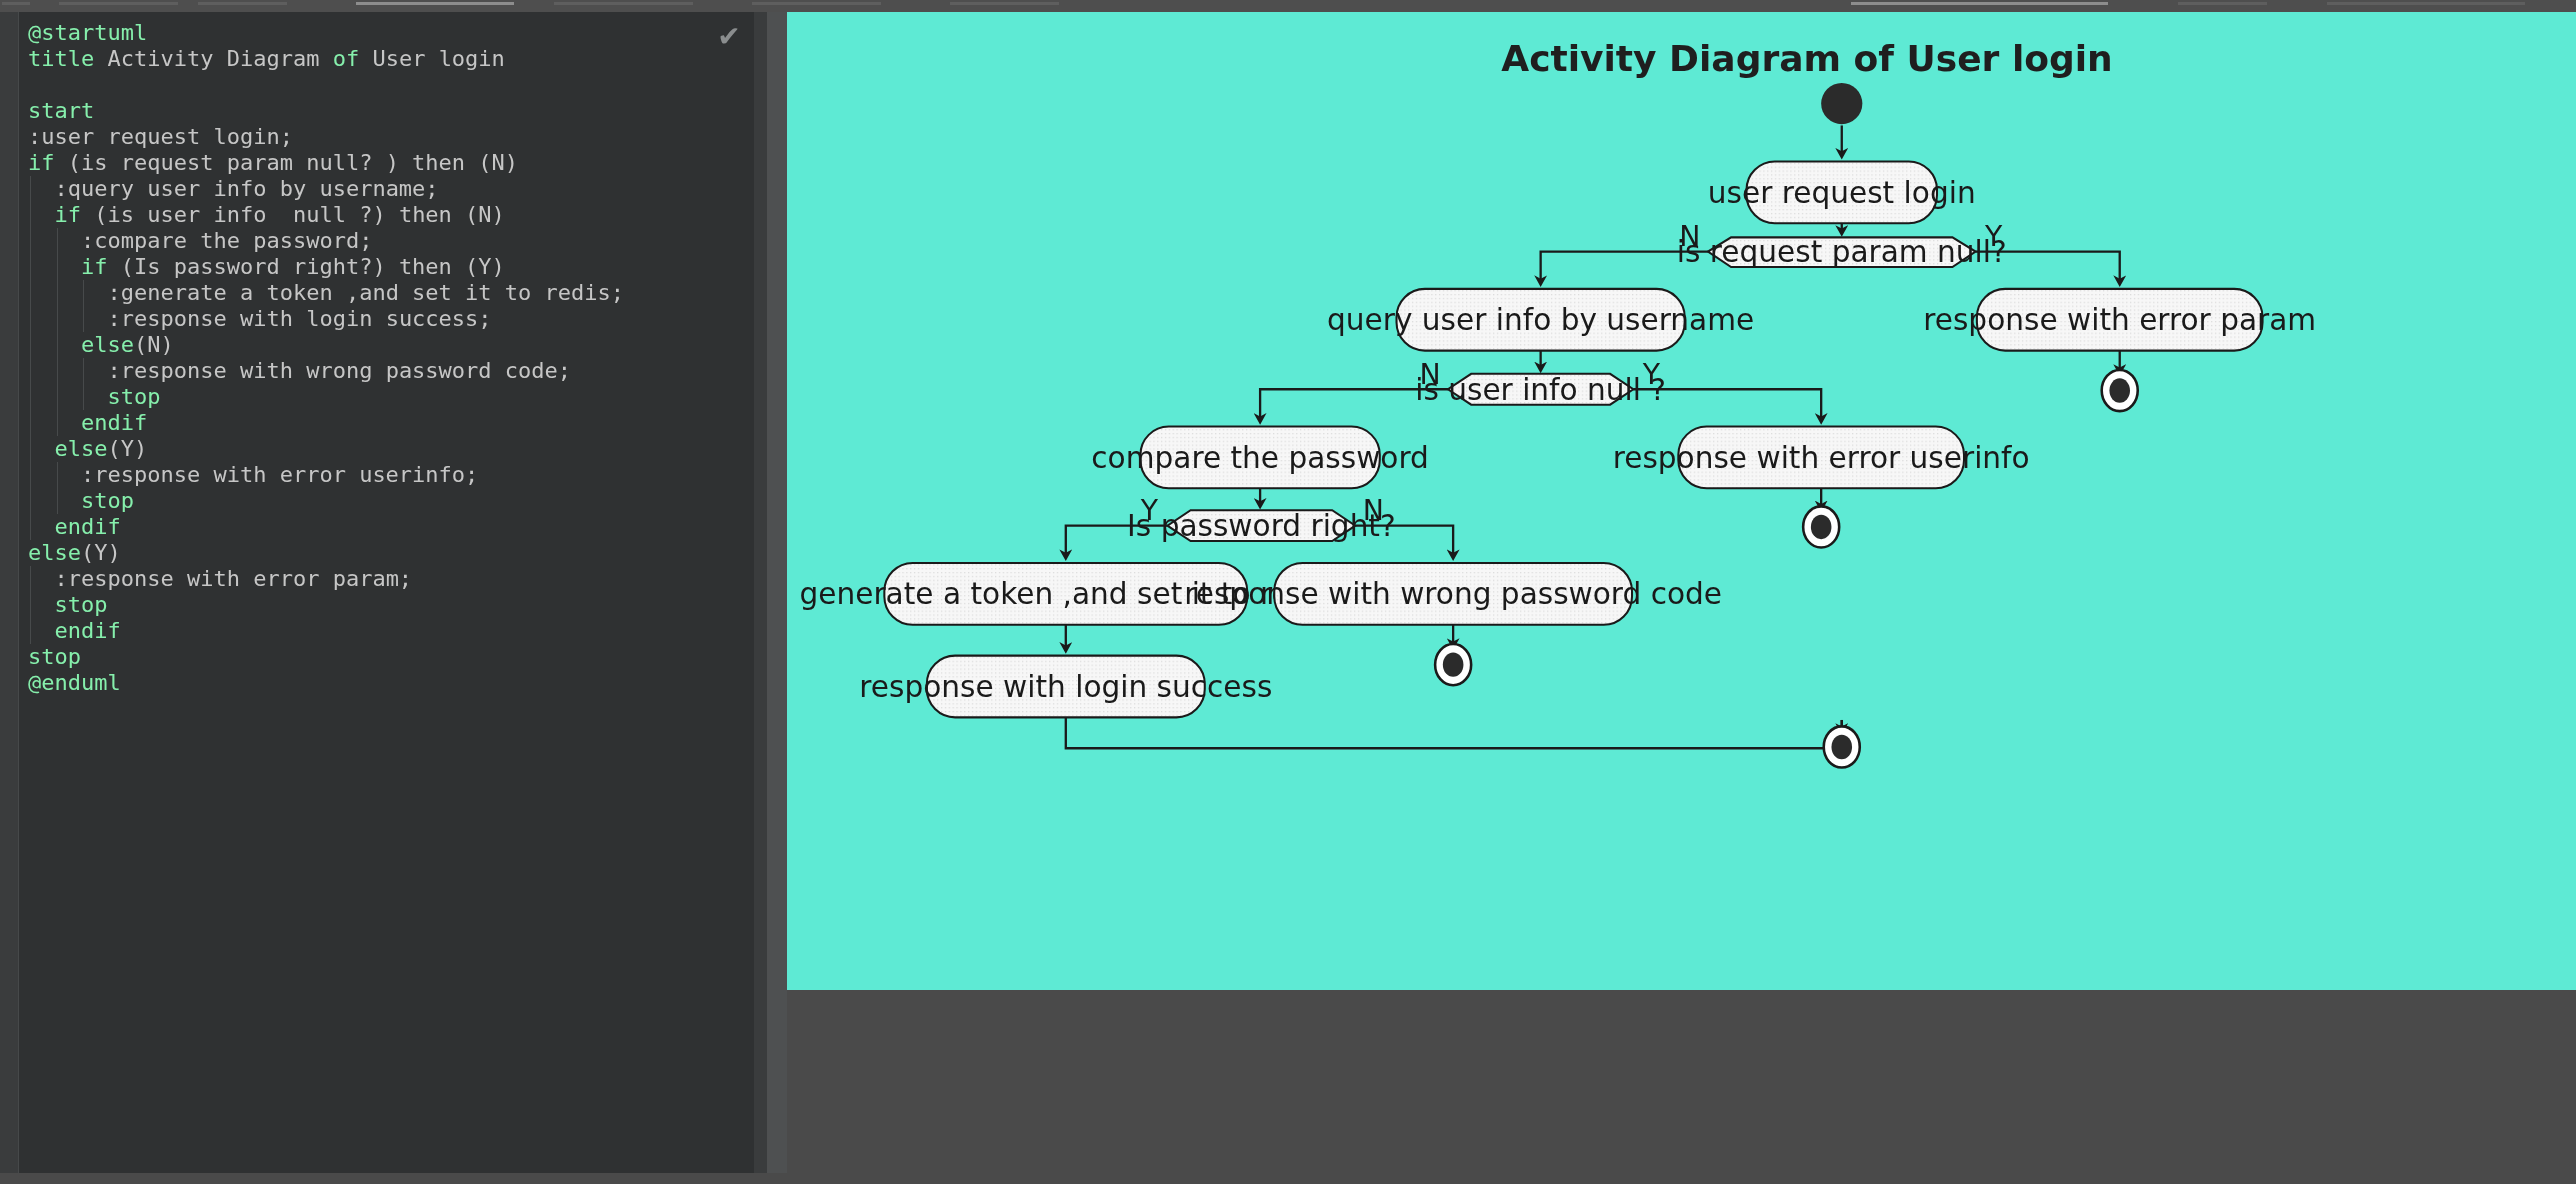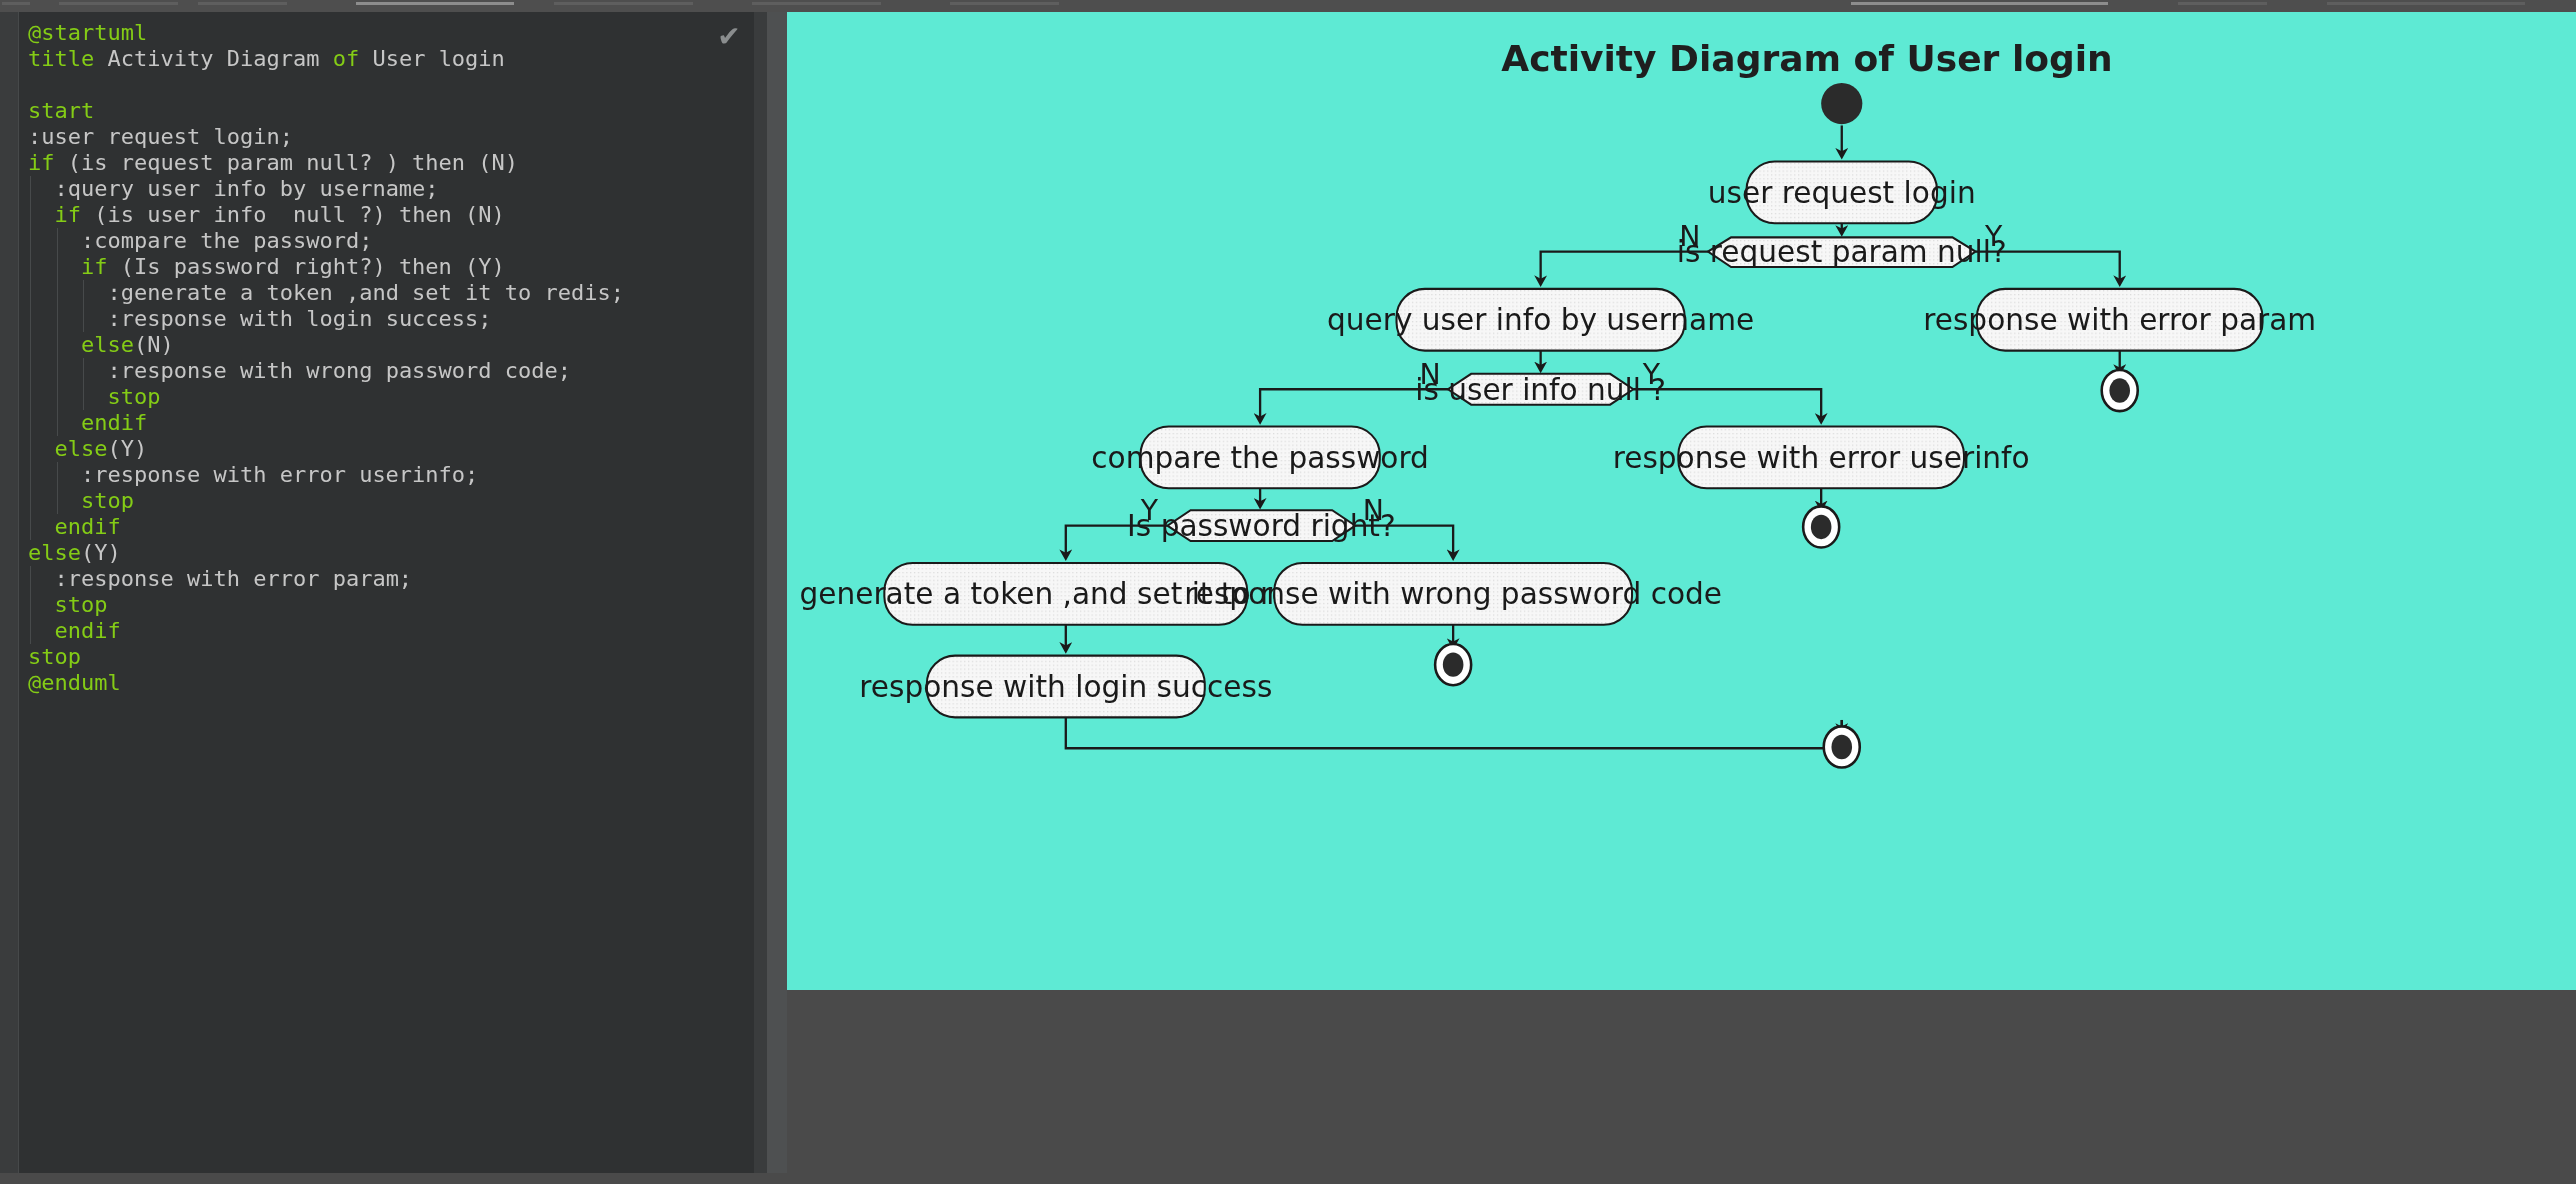--- a/index.html
+++ b/index.html
@@ -40,21 +40,21 @@
   #code{
     position:absolute;left:18px;top:0;right:0;bottom:0;
     padding:8px 0 0 0;
     font-family:"DejaVu Sans Mono","Liberation Mono",monospace;
     font-size:22px;
     line-height:26px;
     color:#c6c6c6;
     white-space:pre;
   }
   .ln{height:26px;padding-left:10px;position:relative;}
-  .kw{color:#84cc16;text-align:right;}
+  .kw{color:#86efac;text-align:right;}
   .pl{color:#c6c6c6;text-align:center;}
   
   .guide{
     position:absolute;top:0;width:1px;height:26px;
     background:#474a4b;
   }
   #check-icon{
     position:absolute;right:25px;top:12px;
     width:26px;height:26px;color:#8a8d8e;
     font-size:28px;line-height:26px;text-align:center;

